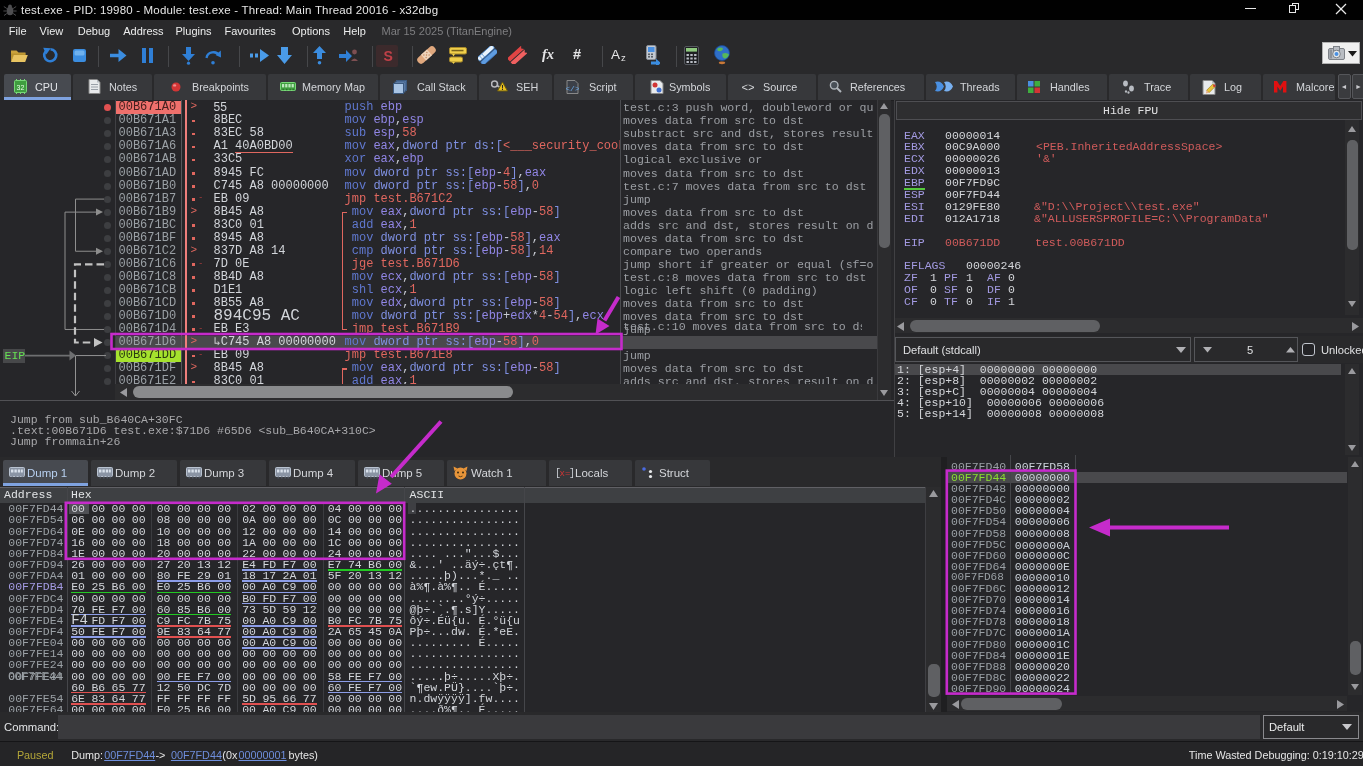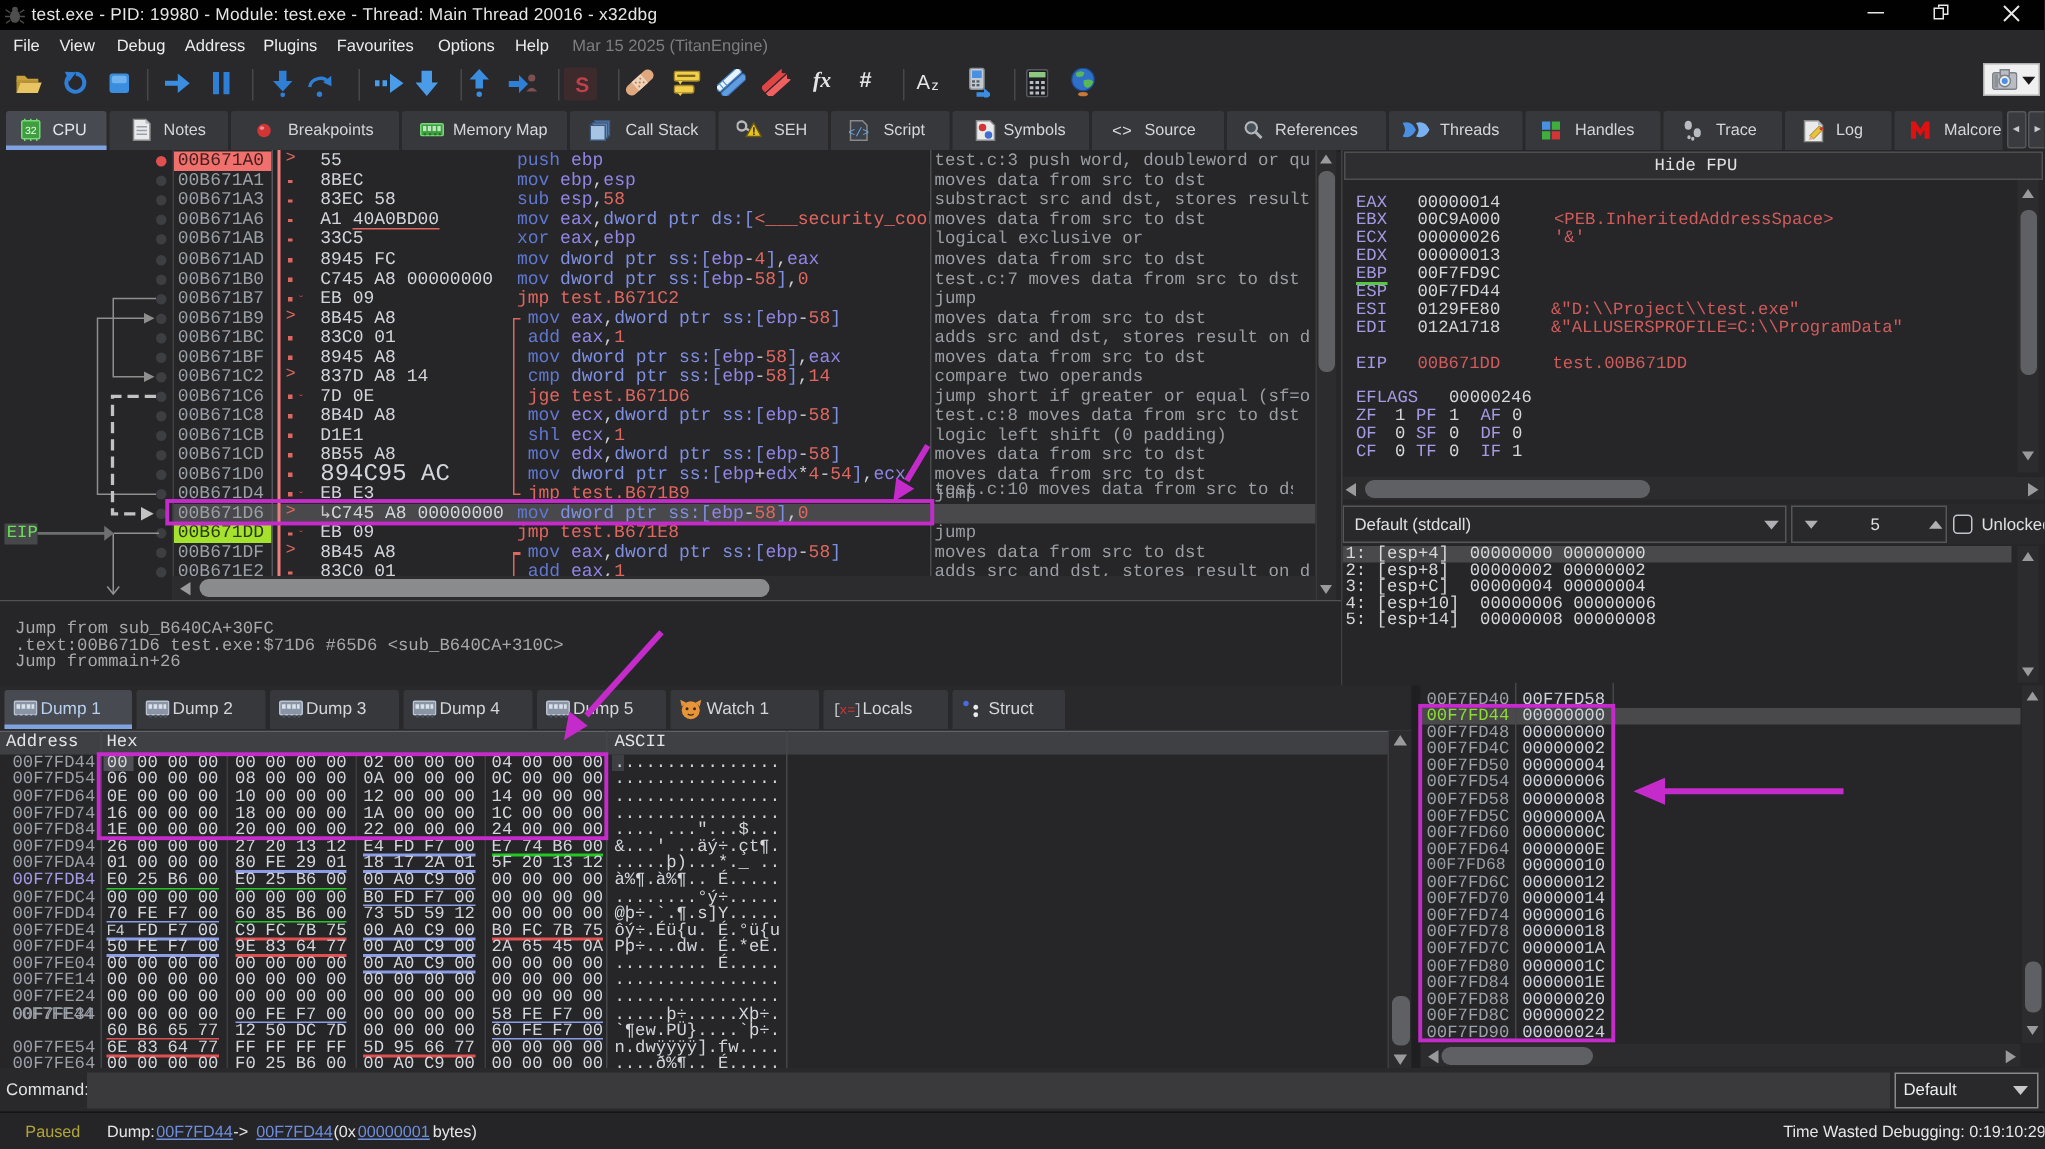--- a/index.html
+++ b/index.html
@@ -310,21 +310,21 @@
 <div style="position:absolute;left:1337.5px;top:74px;width:13px;height:25px;background:#3a3b3e;border:1px solid #55565a;border-radius:2px;"></div>
 <div style="position:absolute;left:1340.5px;top:82px;font-family:'Liberation Sans',monospace;font-size:7px;line-height:9px;color:#c8c8cc;white-space:pre;">◄</div>
 <div style="position:absolute;left:1352px;top:74px;width:13px;height:25px;background:#3a3b3e;border:1px solid #55565a;border-radius:2px;"></div>
 <div style="position:absolute;left:1355px;top:82px;font-family:'Liberation Sans',monospace;font-size:7px;line-height:9px;color:#c8c8cc;white-space:pre;">►</div>
 <div style="position:absolute;left:0px;top:99.5px;width:1363px;height:1px;background:#1e1e20;"></div>
 <div style="position:absolute;left:0px;top:100px;width:891px;height:300px;background:#262629;overflow:hidden;">
     <div style="position:absolute;left:104px;top:4.299999999999997px;width:7px;height:7px;border-radius:50%;background:#e05050;"></div>
     <div style="position:absolute;left:115.5px;top:0.7999999999999972px;width:65.5px;height:13.54px;background:#ef706c;"></div>
     <div style="position:absolute;left:118.5px;top:1.2999999999999972px;font-family:'Liberation Mono',monospace;font-size:12px;line-height:13px;color:#46201e;white-space:pre;">00B671A0</div>
     <div style="position:absolute;left:190.5px;top:0.29999999999999716px;font-family:'Liberation Mono',monospace;font-size:11px;line-height:13px;color:#e0675f;white-space:pre;">&gt;</div>
-    <div style="position:absolute;left:213.5px;top:1.2999999999999972px;font-family:Liberation Mono, monospace;font-size:12px;line-height:13px;color:#d2d5da;white-space:pre;">55</div>
+    <div style="position:absolute;left:213.5px;top:1.2999999999999972px;font-family:Liberation Sans, sans-serif;font-size:12px;line-height:13px;color:#d2d5da;white-space:pre;">55</div>
     <div style="position:absolute;left:344.6px;top:1.2999999999999972px;width:275.4px;overflow:hidden;font-family:'Liberation Mono',monospace;font-size:12px;line-height:13px;white-space:pre;"><span style="color:#6078d0">push</span><span style="color:#d2d5da">&nbsp;</span><span style="color:#9186e6">ebp</span></div>
     <div style="position:absolute;left:623px;top:1.2999999999999972px;width:253px;overflow:hidden;font-family:'Liberation Mono',monospace;font-size:11.6px;line-height:13px;color:#9b9ea3;white-space:pre;">test.c:3&nbsp;push&nbsp;word,&nbsp;doubleword&nbsp;or&nbsp;qu</div>
     <div style="position:absolute;left:104px;top:17.339999999999996px;width:7px;height:7px;border-radius:50%;background:#3d3e41;"></div>
     <div style="position:absolute;left:118.5px;top:14.339999999999996px;font-family:'Liberation Mono',monospace;font-size:12px;line-height:13px;color:#9aa0a5;white-space:pre;">00B671A1</div>
     <div style="position:absolute;left:192px;top:19.839999999999996px;width:2.5px;height:2.5px;background:#e0675f;"></div>
     <div style="position:absolute;left:213.5px;top:14.339999999999996px;font-family:'Liberation Mono',monospace;font-size:12px;line-height:13px;color:#d2d5da;white-space:pre;">8BEC</div>
     <div style="position:absolute;left:344.6px;top:14.339999999999996px;width:275.4px;overflow:hidden;font-family:'Liberation Mono',monospace;font-size:12px;line-height:13px;white-space:pre;"><span style="color:#6078d0">mov</span><span style="color:#d2d5da">&nbsp;</span><span style="color:#9186e6">ebp</span><span style="color:#c9ccd4">,</span><span style="color:#9186e6">esp</span></div>
     <div style="position:absolute;left:623px;top:14.339999999999996px;width:253px;overflow:hidden;font-family:'Liberation Mono',monospace;font-size:11.6px;line-height:13px;color:#9b9ea3;white-space:pre;">moves&nbsp;data&nbsp;from&nbsp;src&nbsp;to&nbsp;dst</div>
     <div style="position:absolute;left:104px;top:30.379999999999995px;width:7px;height:7px;border-radius:50%;background:#3d3e41;"></div>
     <div style="position:absolute;left:118.5px;top:27.379999999999995px;font-family:'Liberation Mono',monospace;font-size:12px;line-height:13px;color:#9aa0a5;white-space:pre;">00B671A3</div>
@@ -911,21 +911,21 @@
     <div style="position:absolute;left:242.2px;top:116.65px;font-family:'Liberation Mono',monospace;font-size:11.5px;line-height:11px;color:#d2d5da;white-space:pre;">73</div>
     <div style="position:absolute;left:262.4px;top:116.65px;font-family:'Liberation Mono',monospace;font-size:11.5px;line-height:11px;color:#d2d5da;white-space:pre;">5D</div>
     <div style="position:absolute;left:282.59999999999997px;top:116.65px;font-family:'Liberation Mono',monospace;font-size:11.5px;line-height:11px;color:#d2d5da;white-space:pre;">59</div>
     <div style="position:absolute;left:302.79999999999995px;top:116.65px;font-family:'Liberation Mono',monospace;font-size:11.5px;line-height:11px;color:#d2d5da;white-space:pre;">12</div>
     <div style="position:absolute;left:327.7px;top:116.65px;font-family:'Liberation Mono',monospace;font-size:11.5px;line-height:11px;color:#d2d5da;white-space:pre;">00</div>
     <div style="position:absolute;left:347.9px;top:116.65px;font-family:'Liberation Mono',monospace;font-size:11.5px;line-height:11px;color:#d2d5da;white-space:pre;">00</div>
     <div style="position:absolute;left:368.09999999999997px;top:116.65px;font-family:'Liberation Mono',monospace;font-size:11.5px;line-height:11px;color:#d2d5da;white-space:pre;">00</div>
     <div style="position:absolute;left:388.29999999999995px;top:116.65px;font-family:'Liberation Mono',monospace;font-size:11.5px;line-height:11px;color:#d2d5da;white-space:pre;">00</div>
     <div style="position:absolute;left:409.6px;top:116.65px;font-family:'Liberation Mono',monospace;font-size:11.5px;line-height:11px;color:#d2d5da;white-space:pre;">@þ÷.`.¶.s]Y.....</div>
     <div style="position:absolute;left:8.3px;top:127.8px;font-family:'Liberation Mono',monospace;font-size:11.5px;line-height:11px;color:#9aa0a5;white-space:pre;">00F7FDE4</div>
-    <div style="position:absolute;left:71.2px;top:127.8px;font-family:Liberation Sans, sans-serif;font-size:10px;line-height:11px;color:#d2d5da;white-space:pre;">F4</div>
+    <div style="position:absolute;left:71.2px;top:127.8px;font-family:Liberation Mono, monospace;font-size:14px;line-height:11px;color:#d2d5da;white-space:pre;">F4</div>
     <div style="position:absolute;left:91.4px;top:127.8px;font-family:'Liberation Mono',monospace;font-size:11.5px;line-height:11px;color:#d2d5da;white-space:pre;">FD</div>
     <div style="position:absolute;left:111.6px;top:127.8px;font-family:'Liberation Mono',monospace;font-size:11.5px;line-height:11px;color:#d2d5da;white-space:pre;">F7</div>
     <div style="position:absolute;left:131.8px;top:127.8px;font-family:'Liberation Mono',monospace;font-size:11.5px;line-height:11px;color:#d2d5da;white-space:pre;">00</div>
     <div style="position:absolute;left:71.2px;top:138.0px;width:74.8px;height:1.6px;background:#8c9de8;"></div>
     <div style="position:absolute;left:156.7px;top:127.8px;font-family:'Liberation Mono',monospace;font-size:11.5px;line-height:11px;color:#d2d5da;white-space:pre;">C9</div>
     <div style="position:absolute;left:176.89999999999998px;top:127.8px;font-family:'Liberation Mono',monospace;font-size:11.5px;line-height:11px;color:#d2d5da;white-space:pre;">FC</div>
     <div style="position:absolute;left:197.1px;top:127.8px;font-family:'Liberation Mono',monospace;font-size:11.5px;line-height:11px;color:#d2d5da;white-space:pre;">7B</div>
     <div style="position:absolute;left:217.29999999999998px;top:127.8px;font-family:'Liberation Mono',monospace;font-size:11.5px;line-height:11px;color:#d2d5da;white-space:pre;">75</div>
     <div style="position:absolute;left:156.7px;top:138.0px;width:74.8px;height:1.6px;background:#e05050;"></div>
     <div style="position:absolute;left:242.2px;top:127.8px;font-family:'Liberation Mono',monospace;font-size:11.5px;line-height:11px;color:#d2d5da;white-space:pre;">00</div>

